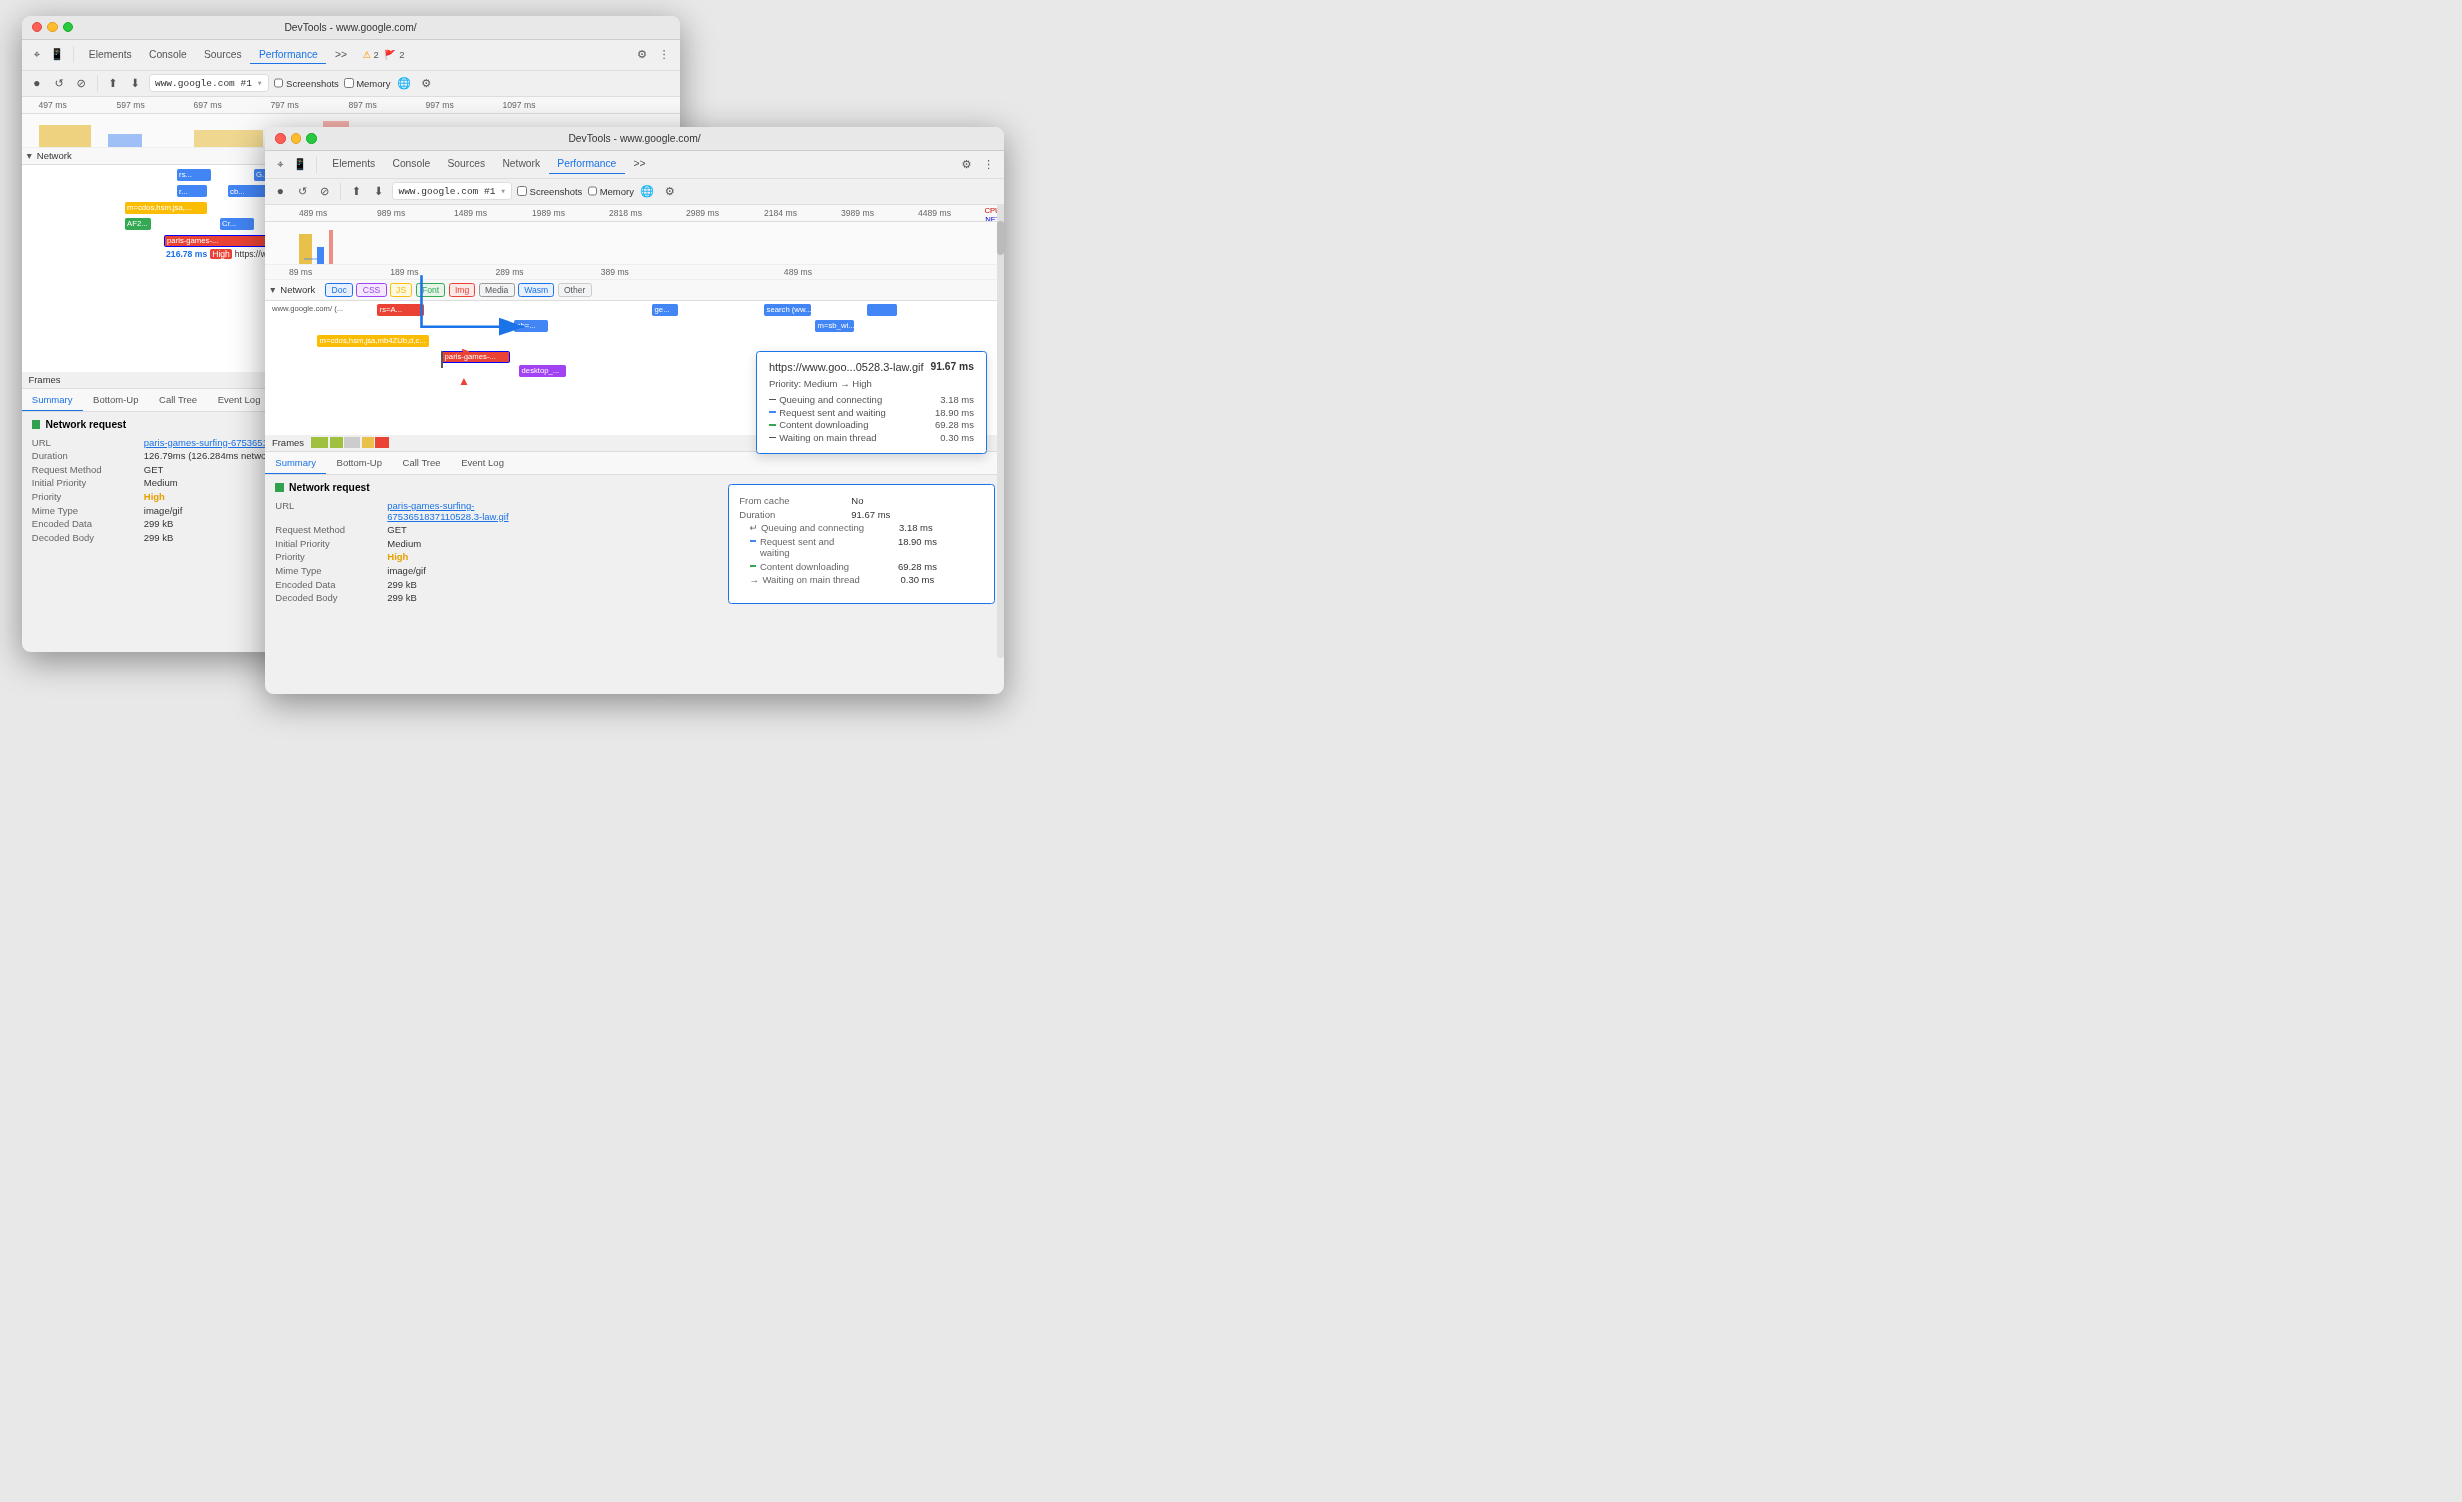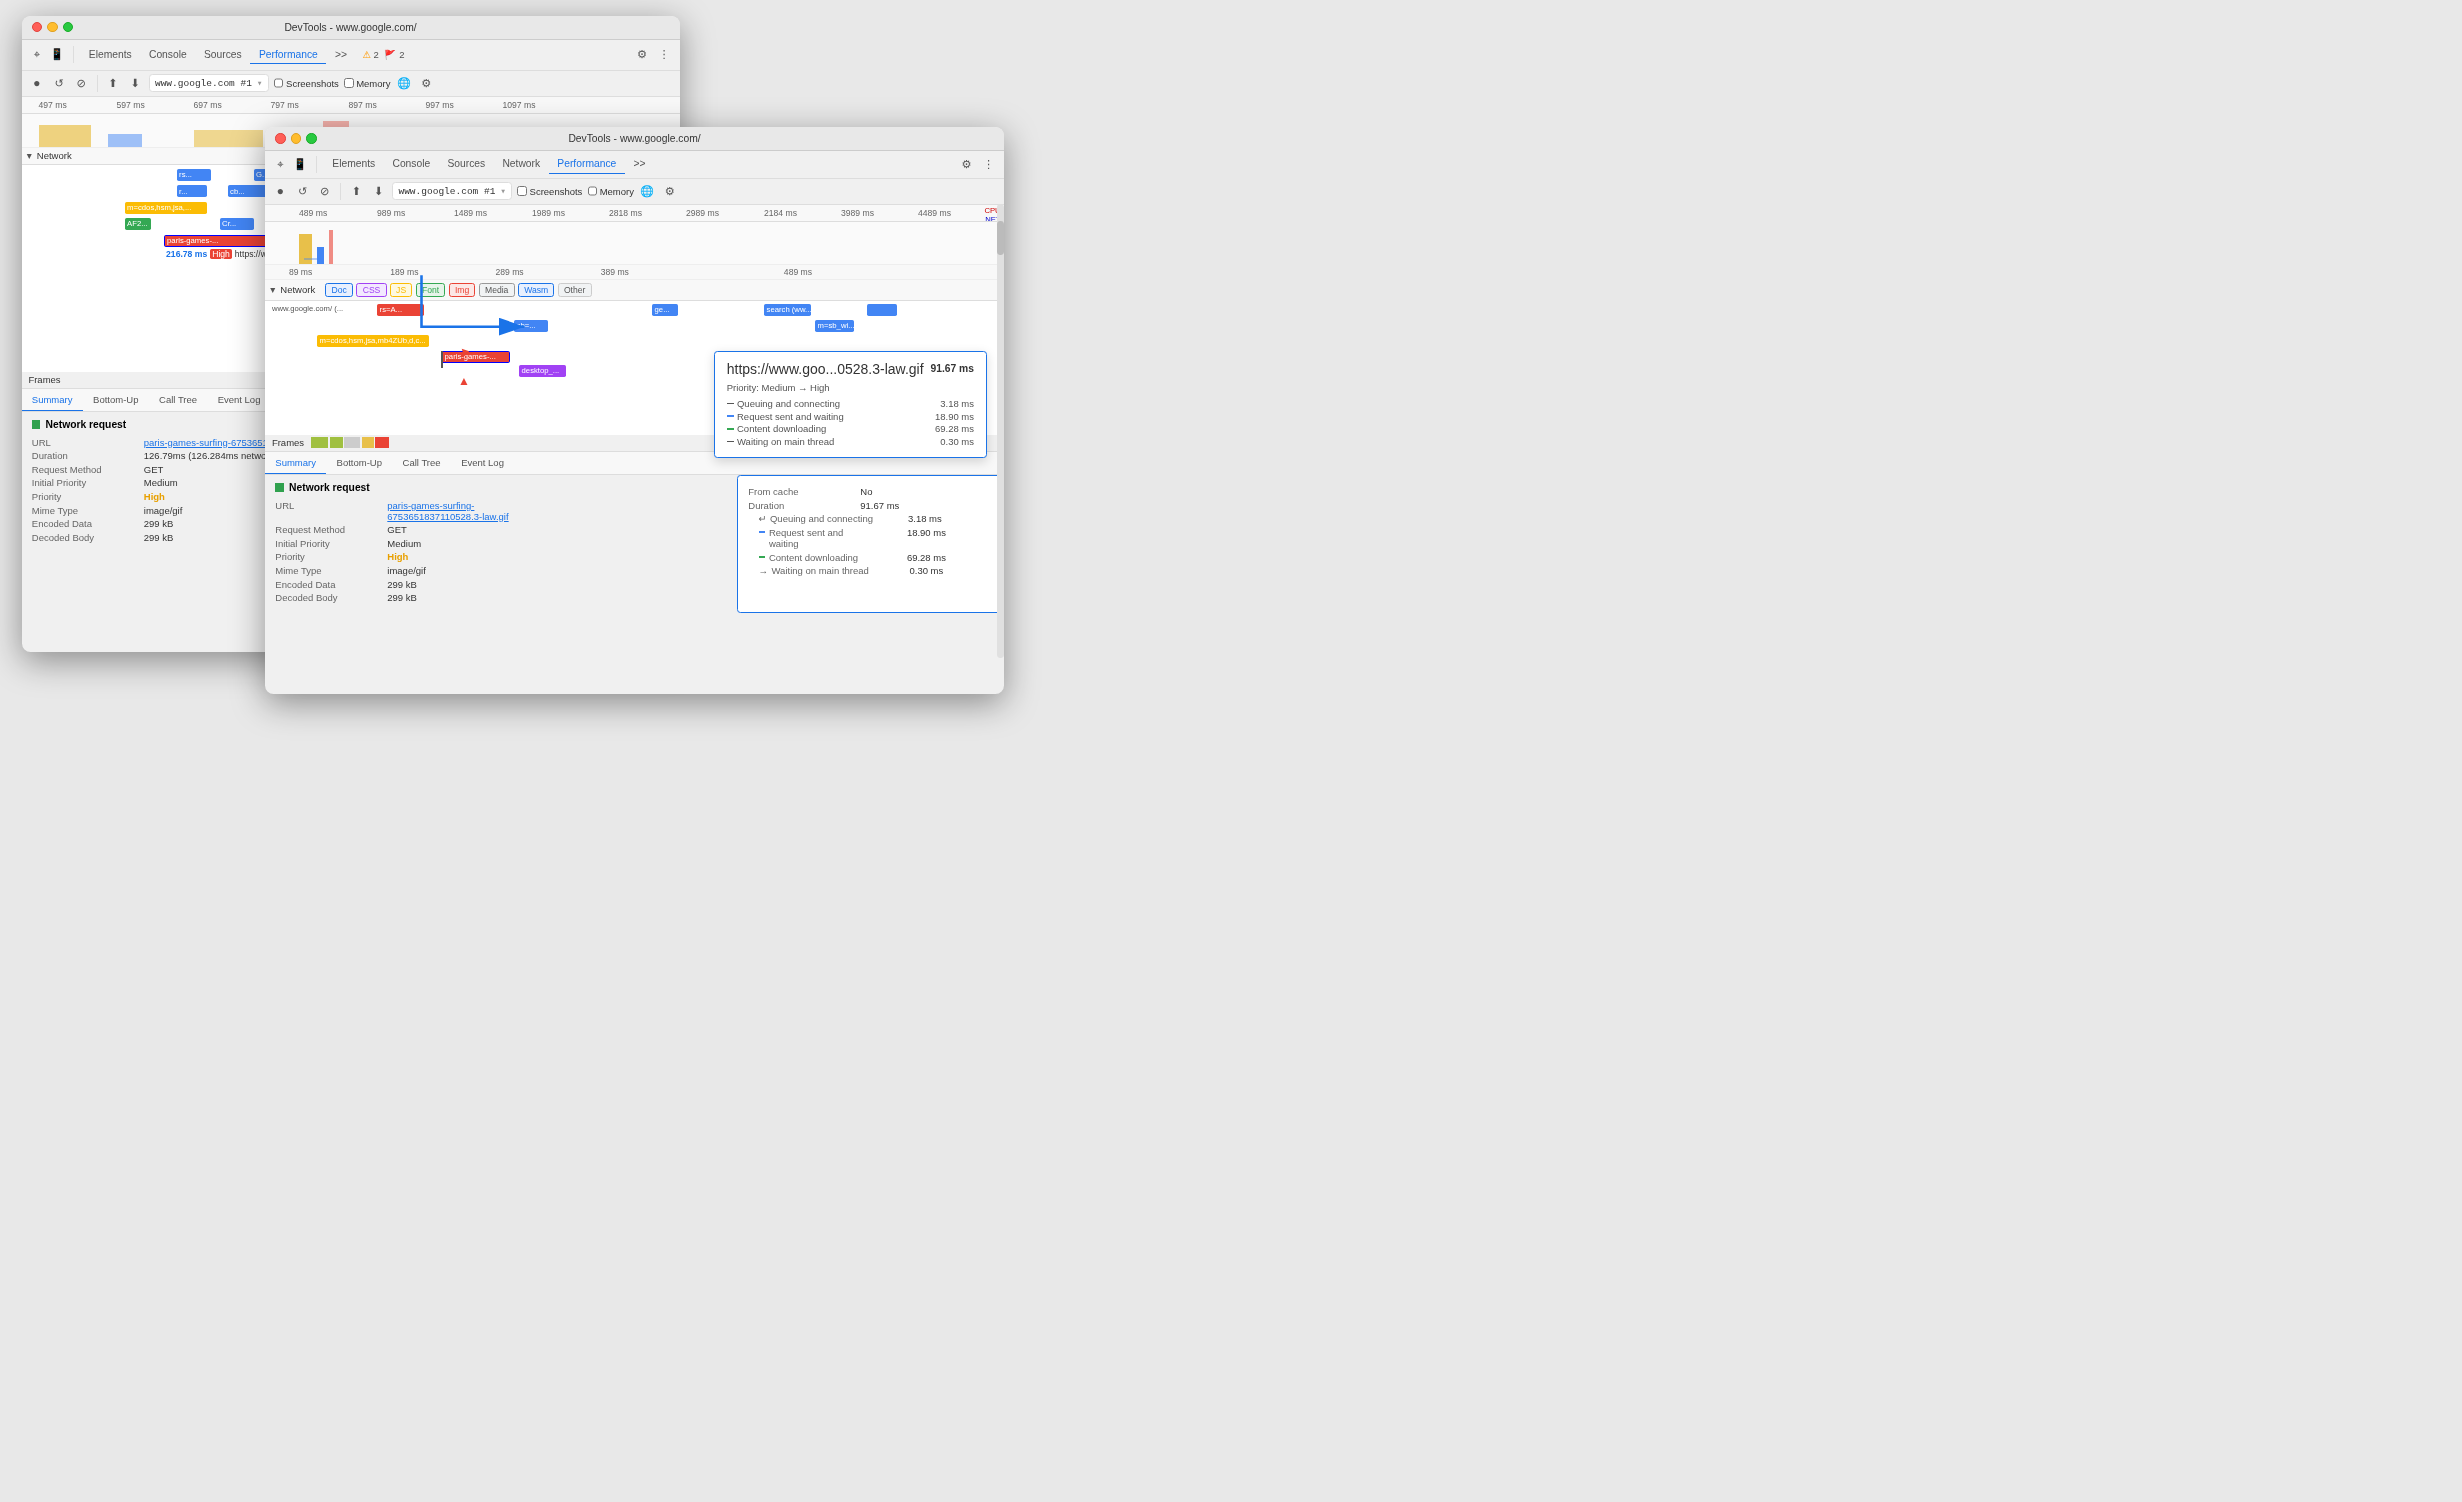--- a/index.html
+++ b/index.html
@@ -675,21 +675,21 @@
       <div class="summary-row">
         <span class="summary-label">Encoded Data</span>
         <span class="summary-value">299 kB</span>
       </div>
       <div class="summary-row">
         <span class="summary-label">Decoded Body</span>
         <span class="summary-value">299 kB</span>
       </div>
     </div>
 
-    <div style="width:267px;padding:10.3px;background:#fff;border-left:0.9px solid #ddd;border:1.7px solid #1a73e8;border-radius:3.4px;margin:0;font-size:9.5px;">
+    <div style="width:267px;padding:10.3px;background:#fff;border-left:0.9px solid #ddd;border:1.7px solid #1a73e8;border-radius:3.4px;margin:9px;font-size:9.5px;">
       <div class="summary-row">
         <span class="summary-label">From cache</span>
         <span class="summary-value">No</span>
       </div>
       <div class="summary-row">
         <span class="summary-label">Duration</span>
         <span class="summary-value">91.67 ms</span>
       </div>
       <div class="summary-row" style="margin-left:10.3px;">
         <span style="color:#666;margin-right:3.4px;">↵</span>
@@ -713,21 +713,21 @@
       </div>
     </div>
   </div>
 
   <div style="position:absolute;right:0;top:77px;width:6.9px;height:80%;background:#e0e0e0;border-radius:3.4px;">
     <div style="width:6.9px;height:34px;background:#bbb;border-radius:3.4px;margin-top:17px;"></div>
   </div>
 
   <div class="network-tooltip" style="right:17px;top:224px;">
     <div style="display:flex;justify-content:space-between;align-items:center;margin-bottom:5.2px;">
-      <span style="font-size:14px;color:#333;">https://www.goo...0528.3-law.gif</span>
+      <span style="font-size:11px;color:#333;">https://www.goo...0528.3-law.gif</span>
       <span style="font-size:10.3px;font-weight:700;color:#333;margin-left:6.9px;">91.67 ms</span>
     </div>
     <div style="margin-bottom:5.2px;font-size:9.5px;color:#555;">Priority: Medium → High</div>
     <div class="tooltip-row">
       <span class="tooltip-row-label">
         <span style="display:inline-block;width:6.9px;height:1.7px;background:#555;"></span>
         <span>Queuing and connecting</span>
       </span>
       <span>3.18 ms</span>
     </div>

